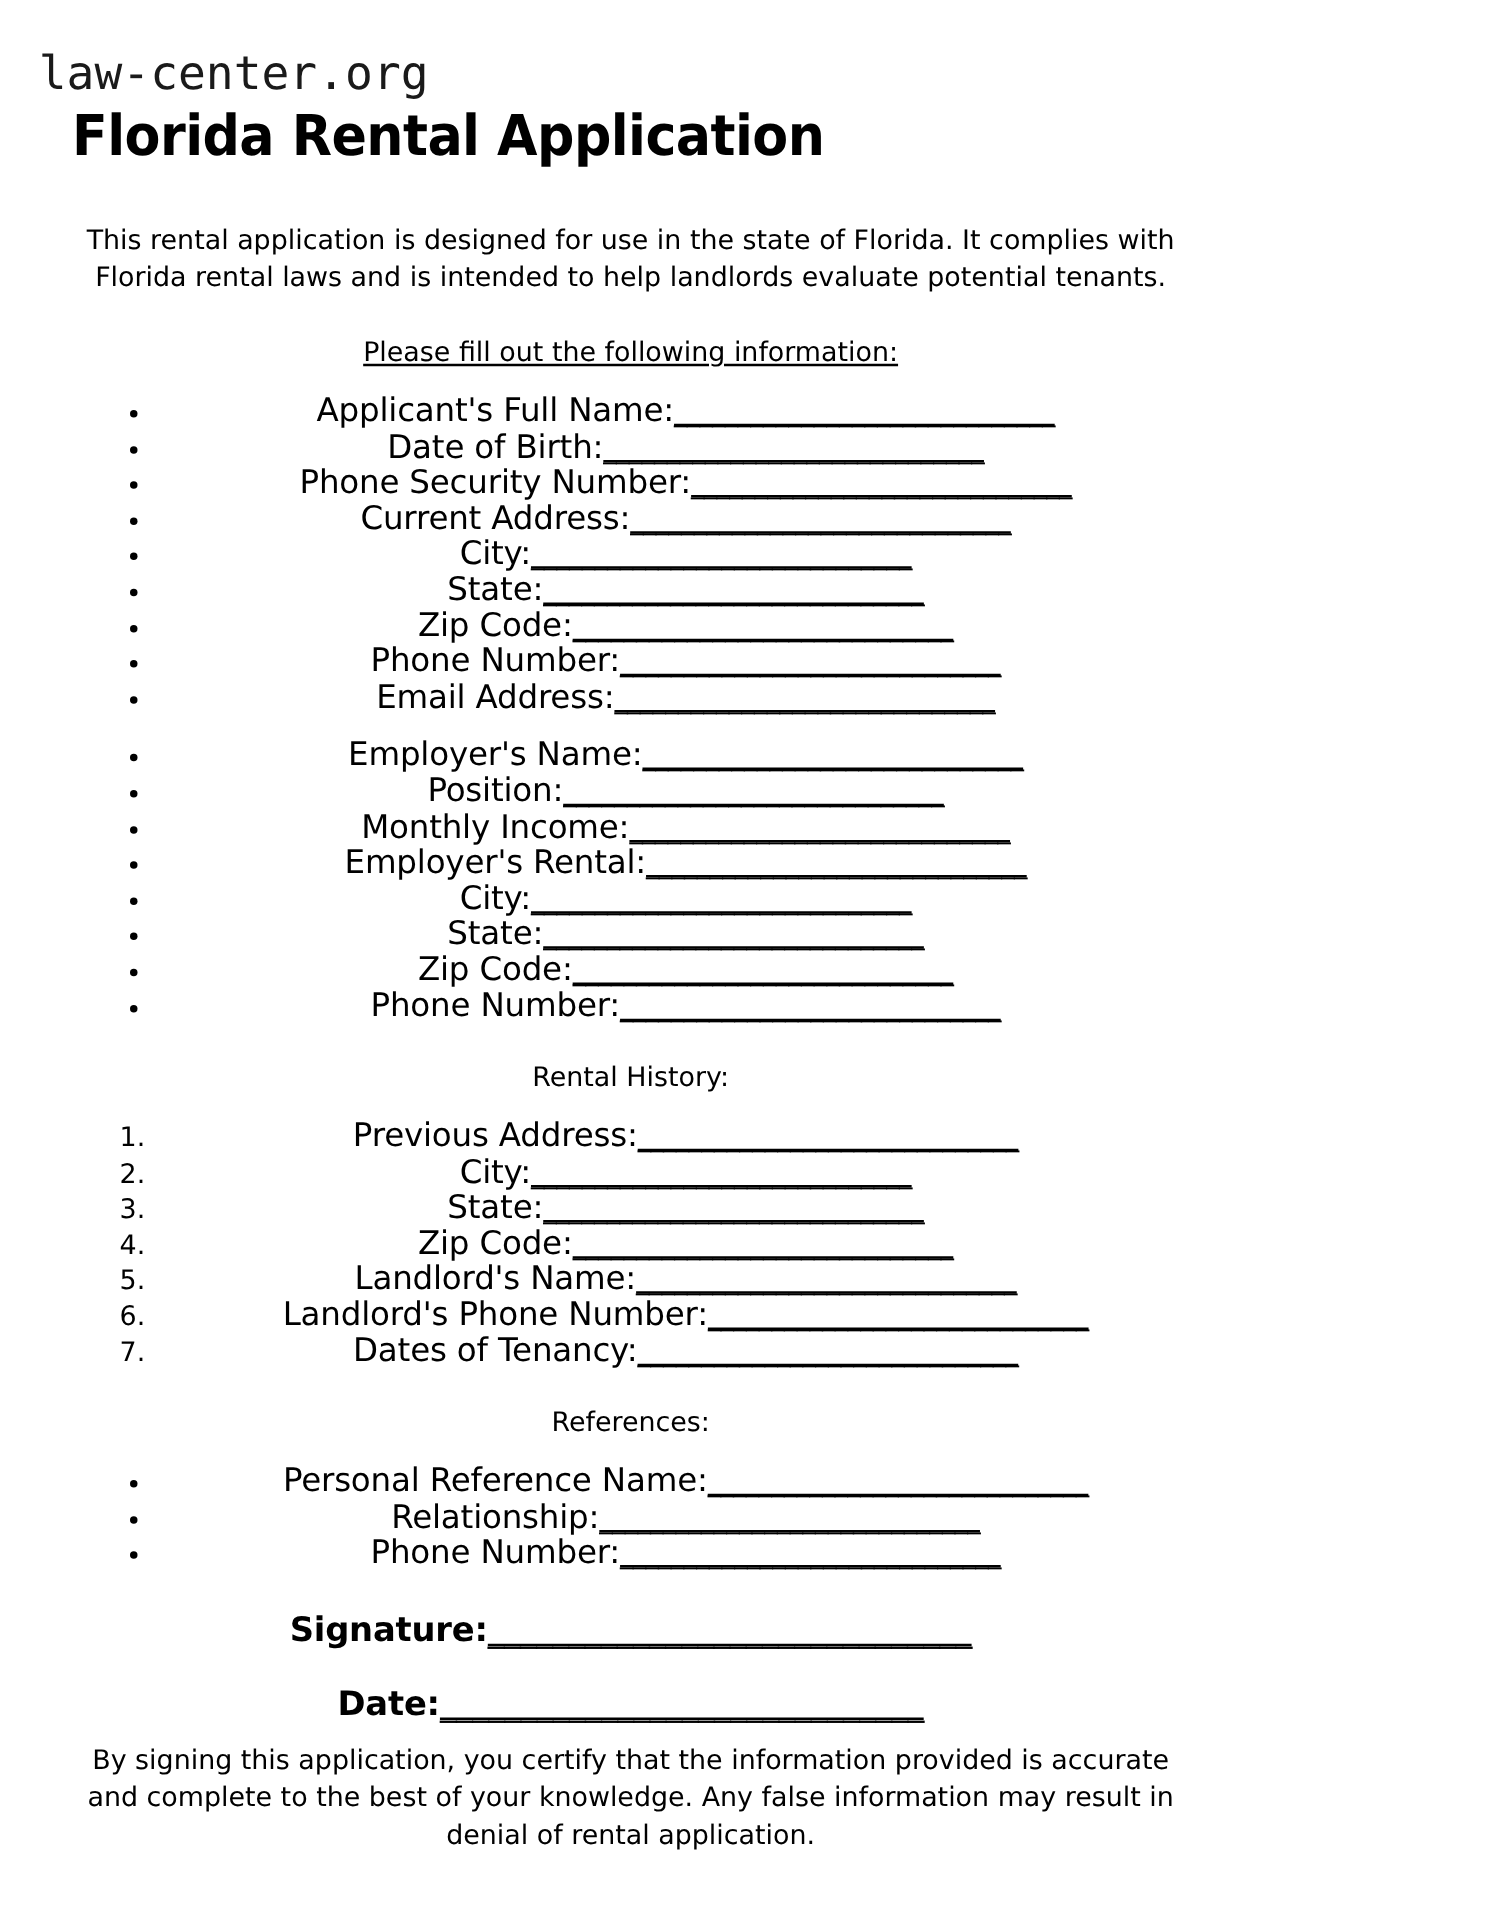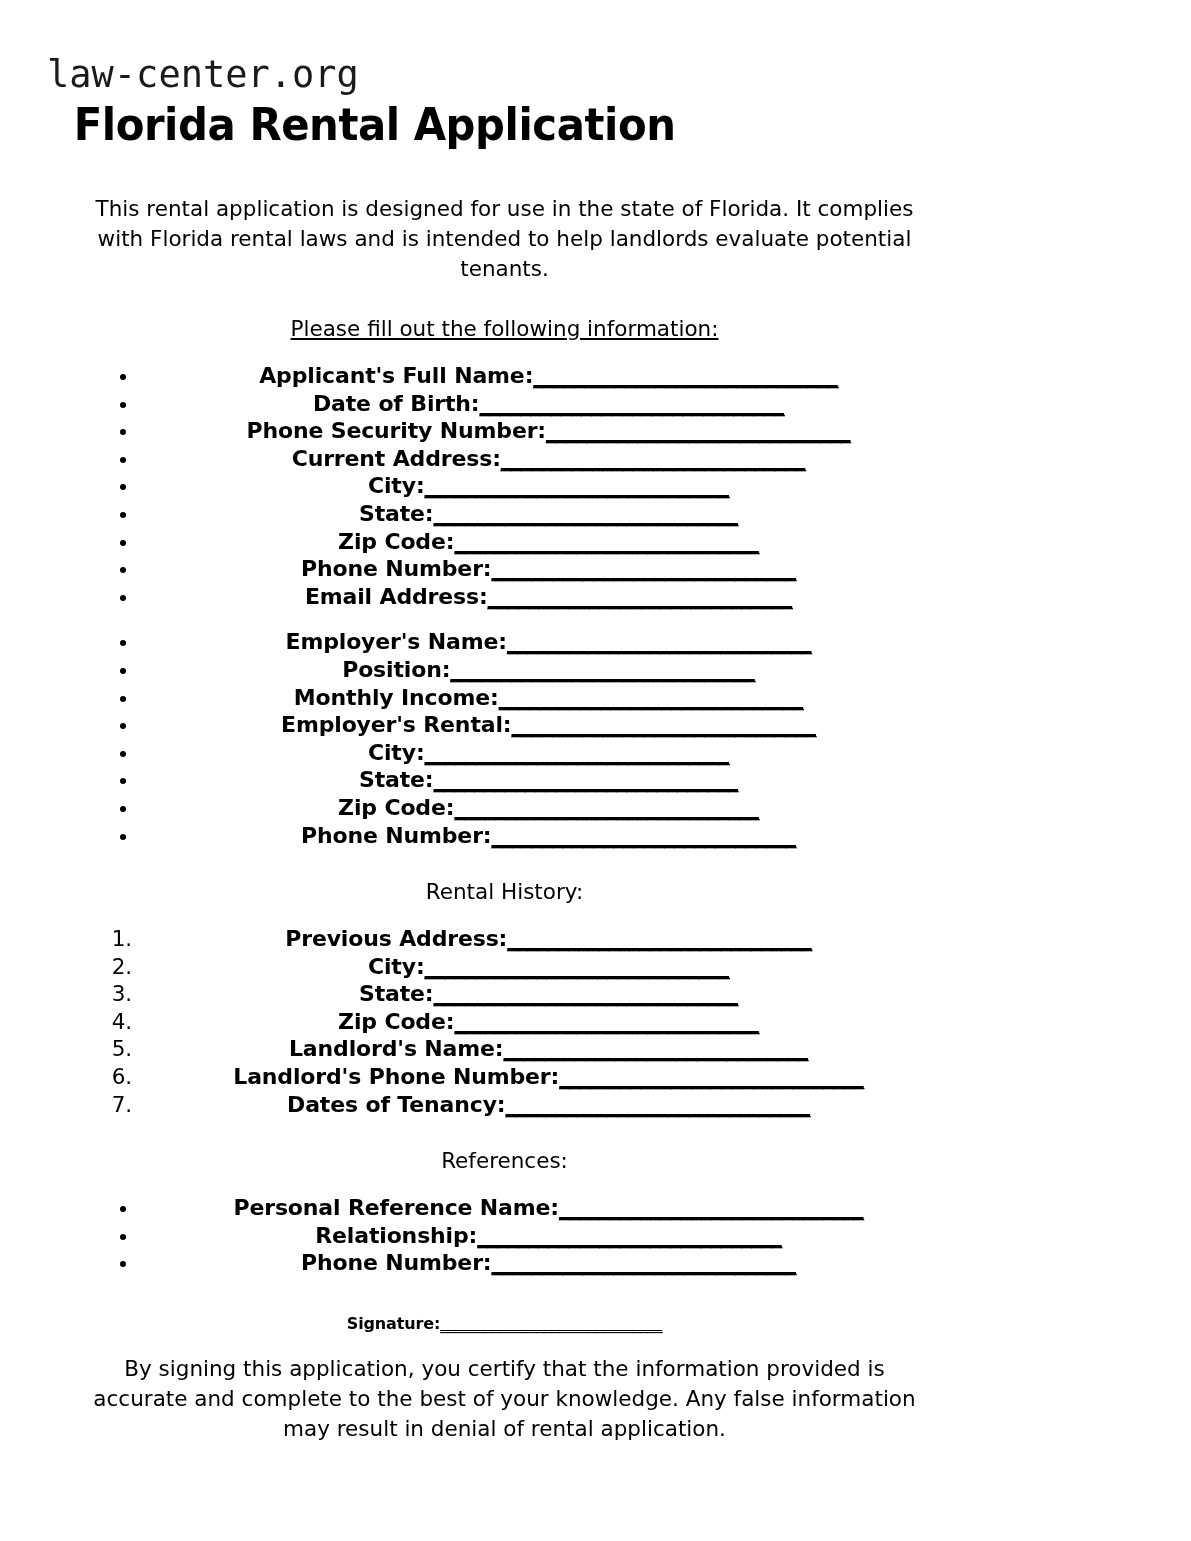--- a/index.html
+++ b/index.html
@@ -14,21 +14,21 @@
     color: #000000;
     -webkit-font-smoothing: antialiased;
     overflow: hidden;
     position: relative;
   }
 
   .page {
     box-sizing: border-box;
     width: 946px;
     height: 1541px;
-    padding: 16px;
+    padding: 0;
     position: relative;
   }
 
   
   .site-name {
     font-family: "DejaVu Sans Mono", monospace;
     font-weight: 400;
     font-size: 37px;
     line-height: 42px;
     letter-spacing: 0px;
@@ -103,36 +103,36 @@
 
   ul.fields > li::marker {
     font-size: 20px;
   }
   ol.fields > li::marker {
     font-weight: 400;
     font-size: 21.5px;
   }
 
   .field-label {
-    font-weight: 700;
-    font-size: 22px;
+    font-weight: 400;
+    font-size: 26px;
     letter-spacing: -0.15px;
     margin-left: 24px;
   }
 
   .blank {
     font-weight: 400;
     letter-spacing: -0.6px;
     white-space: pre;
     text-decoration: underline;
   }
 
   
   .sig-line {
-    font-size: 16px;
+    font-size: 27px;
     line-height: 28px;
     font-weight: 700;
     letter-spacing: -0.15px;
     margin: 0;
   }
   .sig-line.signature { margin-top: 33px; }
   .sig-line.date { margin-top: 31px; }
 </style>
 </head>
 <body>
@@ -245,17 +245,20 @@
       </li>
       <li>
         <span class="field-label">Phone Number:</span><span class="blank">______________________________</span>
       </li>
     </ul>
 
     <p class="sig-line signature">
       <span>Signature:</span><span class="blank">______________________________</span>
     </p>
 
+    <p class="sig-line date">
+      <span>Date:</span><span class="blank">______________________________</span>
+    </p>
 
     <p class="para closing">By signing this application, you certify that the information provided is accurate and complete to the best of your knowledge. Any false information may result in denial of rental application.</p>
 
   </div>
 </div>
 
 </body></html>

